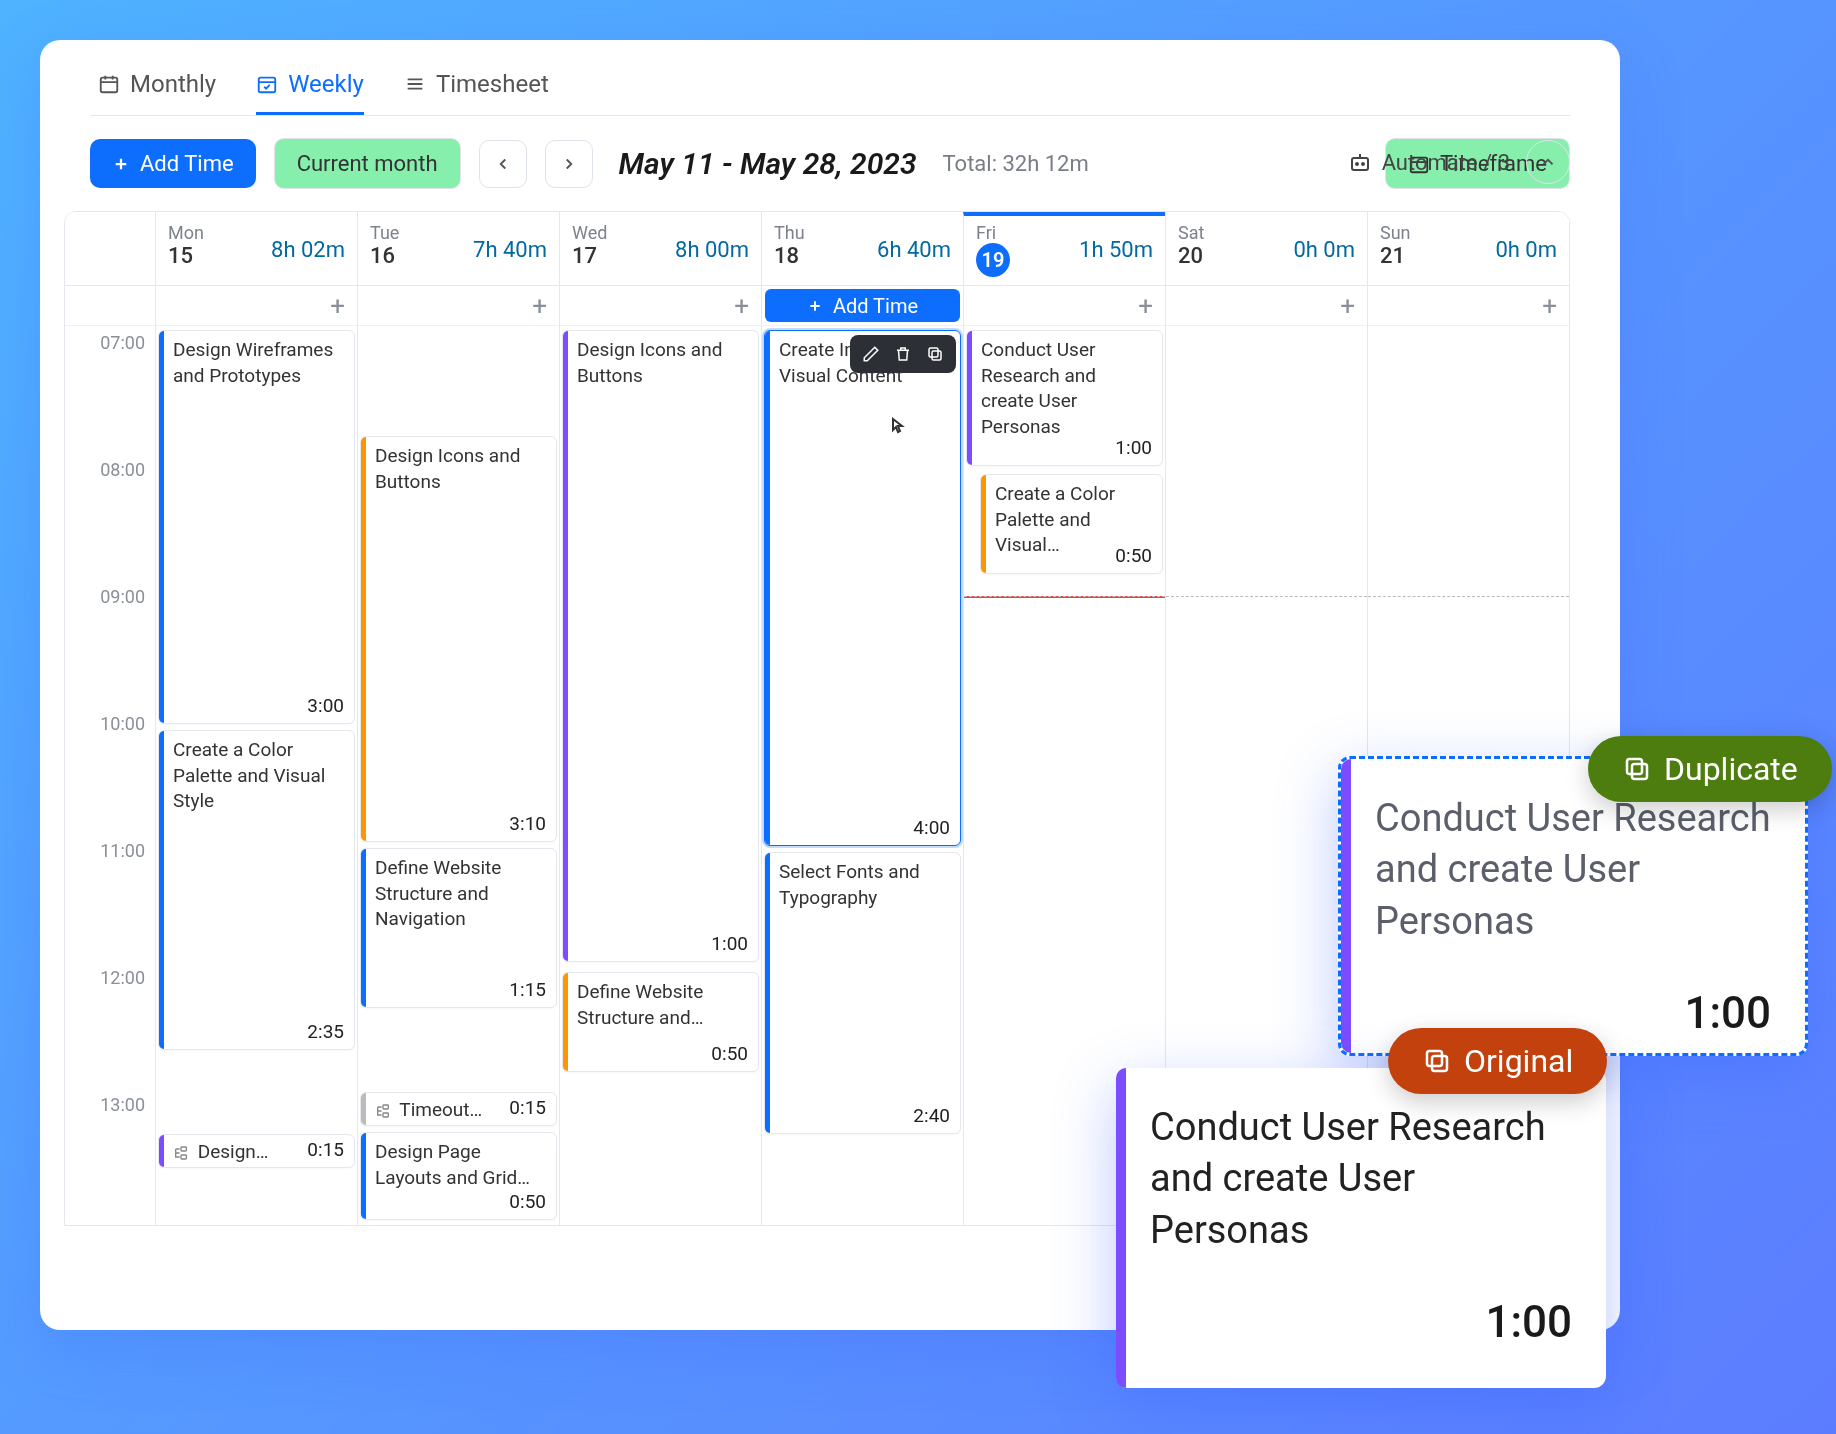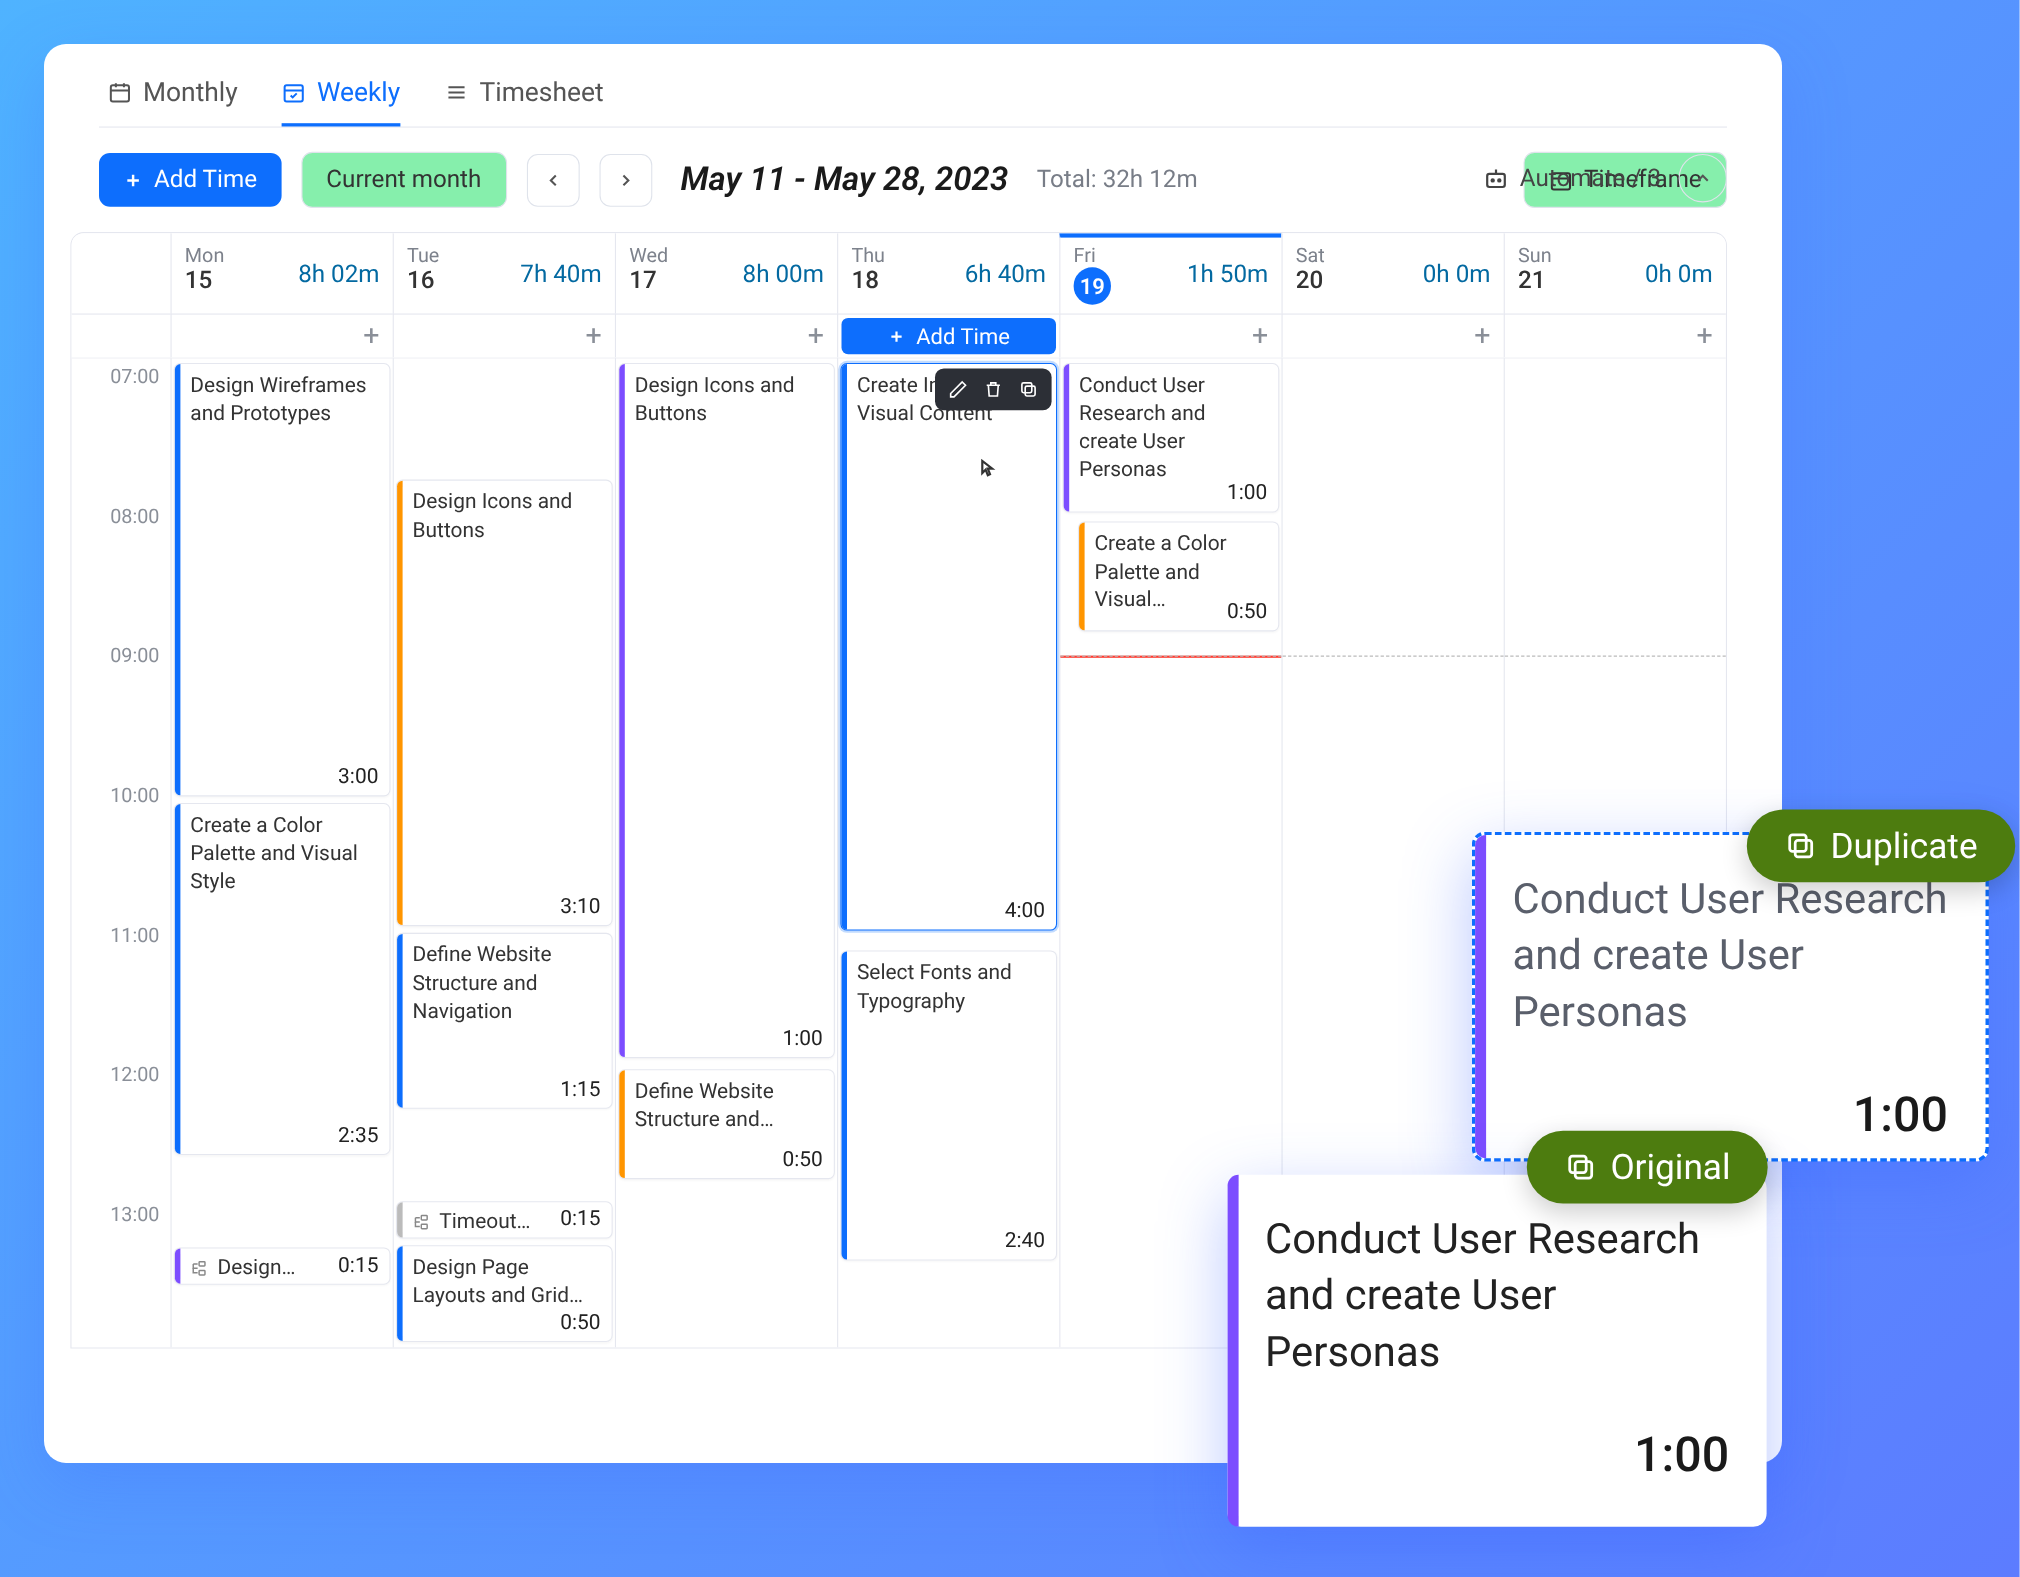--- a/index.html
+++ b/index.html
@@ -50,21 +50,21 @@
   .dashed-box { position:absolute; border-top:1px dashed #bbb; left:0; right:0;}
   
   
   .float-card { position:absolute; background:#fff; border-radius:12px; box-shadow:0 20px 60px rgba(60,100,255,0.35); padding:34px 34px 24px; }
   .float-card .stripe2 { position:absolute; left:0; top:0; bottom:0; width:10px; border-radius:12px 0 0 12px; background:#7c4dff;}
   .float-title { font-size:38px; color:#5a5f6b; line-height:1.35; margin-bottom:40px; }
   .float-title.dark { color:#222; }
   .float-dur { font-size:44px; color:#1a1a1a; text-align:right; font-weight:500;}
   .pill { position:absolute; display:flex; align-items:center; gap:12px; padding:14px 34px; border-radius:40px; font-size:32px; color:#fff; box-shadow:0 8px 24px rgba(0,0,0,0.2);}
   .pill.blue { background:#4d7c0f; }
-  .pill.dark { background:#4d7c0f; }
+  .pill.dark { background:#c2410c; }
   .dashed-card { border:3px dashed #0d6efd; }
   svg { display:block; }
 </style>
 </head>
 <body>
 
 <div class="app-card">
   <div class="header">
     <div class="automate-row">
       <div class="automate-btn">
@@ -288,21 +288,21 @@
                   <rect x="4" y="4" width="12" height="12" rx="2"></rect>
                 </svg>
               </span>
           </div>
           <span class="pointer-cursor" style="top:86px;left:120px">
               <svg width="24" height="24" viewBox="0 0 24 24" fill="none" stroke="#333" stroke-width="2">
                 <path d="M8 2v11l3-3 2 5 2-1-2-5h4L8 2z"></path>
               </svg>
             </span>
         </div>
-        <div class="event" style="top:538px;left:2px;right:2px;height:282px"><span class="stripe" style="background:#0d6efd"></span><span>Select Fonts and Typography</span><span class="dur">2:40</span></div>
+        <div class="event" style="top:526px;left:2px;right:2px;height:282px"><span class="stripe" style="background:#0d6efd"></span><span>Select Fonts and Typography</span><span class="dur">2:40</span></div>
       </div>
 
       <div class="day-col">
         <div class="event" style="top:4px;left:2px;right:2px;height:136px"><span class="stripe" style="background:#7c4dff"></span><span>Conduct User Research and create User Personas</span><span class="dur">1:00</span></div>
         <div class="event" style="top:148px;left:16px;right:2px;height:100px"><span class="stripe" style="background:#ff9500"></span><span>Create a Color Palette and Visual…</span><span class="dur">0:50</span></div>
         <div class="now-line" style="top:270px"></div>
         <div class="dashed-box" style="top:270px"></div>
       </div>
 
       <div class="day-col">

